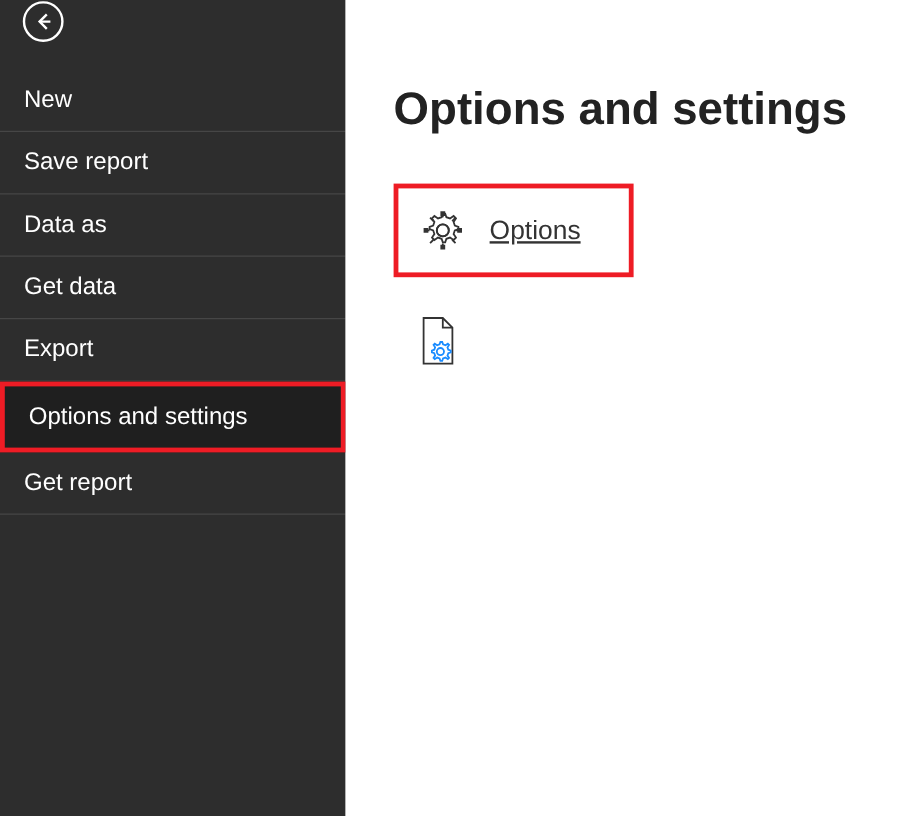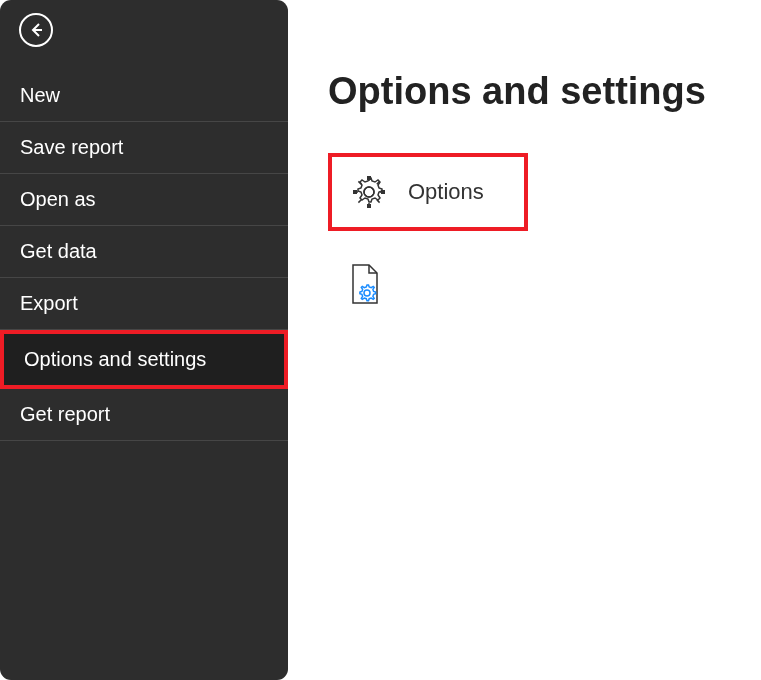--- a/index.html
+++ b/index.html
@@ -19,22 +19,20 @@
       width: 100%;
       height: 100%;
     }
     .sidebar {
       background: #2d2d2d;
       width: 288px;
       height: 100%;
       color: #fff;
       display: flex;
       flex-direction: column;
-      padding-top: 12px;
-      border-radius: 11px;
     }
     .back-button {
       width: 36px;
       height: 36px;
       margin-left: 18px;
       margin-bottom: 22px;
       display: flex;
       align-items: center;
       justify-content: center;
       cursor: pointer;
@@ -76,20 +74,21 @@
       margin-bottom: 40px;
     }
     .option-item {
       display: flex;
       align-items: center;
       padding: 12px 16px;
       font-size: 22px;
       color: #333;
       cursor: pointer;
       margin-bottom: 20px;
+      text-decoration: underline;
     }
     .option-item.highlighted {
       border: 4px solid #ee1c25;
       padding: 14px 16px;
       width: 200px;
     }
     .option-item .icon-wrap {
       width: 42px;
       height: 42px;
       display: flex;
@@ -114,21 +113,21 @@
         </svg>
       </div>
     </div>
     <div class="menu-item">
       <span>New</span>
     </div>
     <div class="menu-item">
       <span>Save report</span>
     </div>
     <div class="menu-item">
-      <span>Open as</span>
+      <span>Data as</span>
     </div>
     <div class="menu-item">
       <span>Get data</span>
     </div>
     <div class="menu-item">
       <span>Export</span>
     </div>
     <div class="menu-item active highlight-red">
       <span>Options and settings</span>
     </div>

